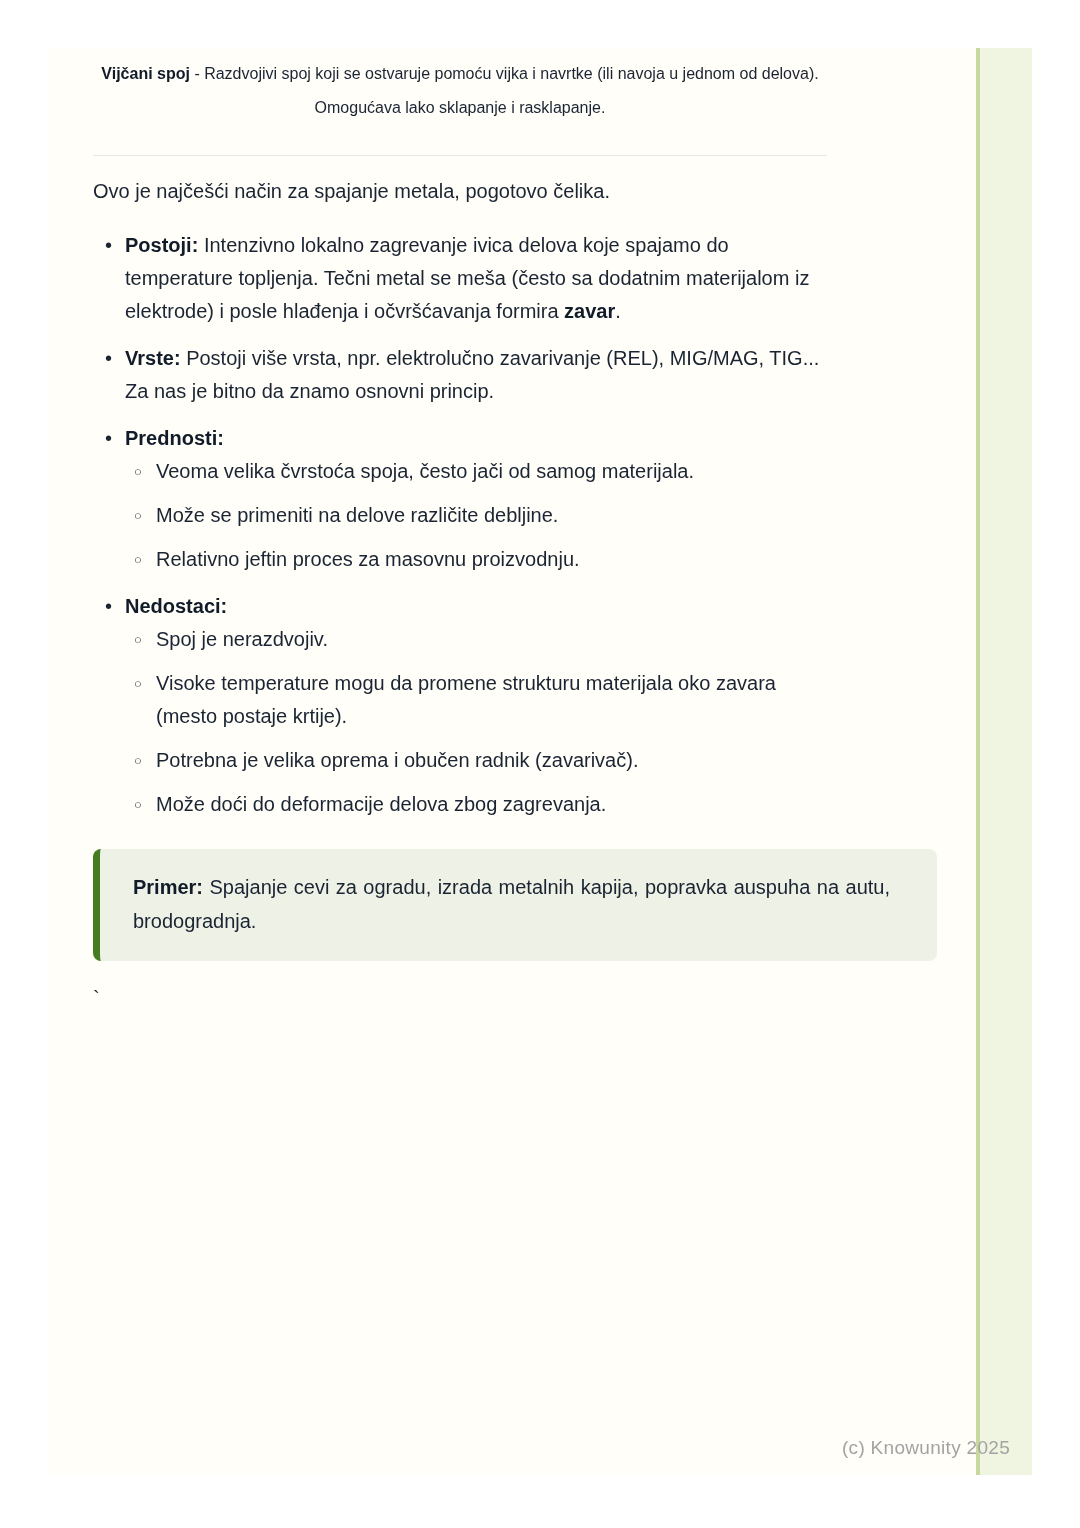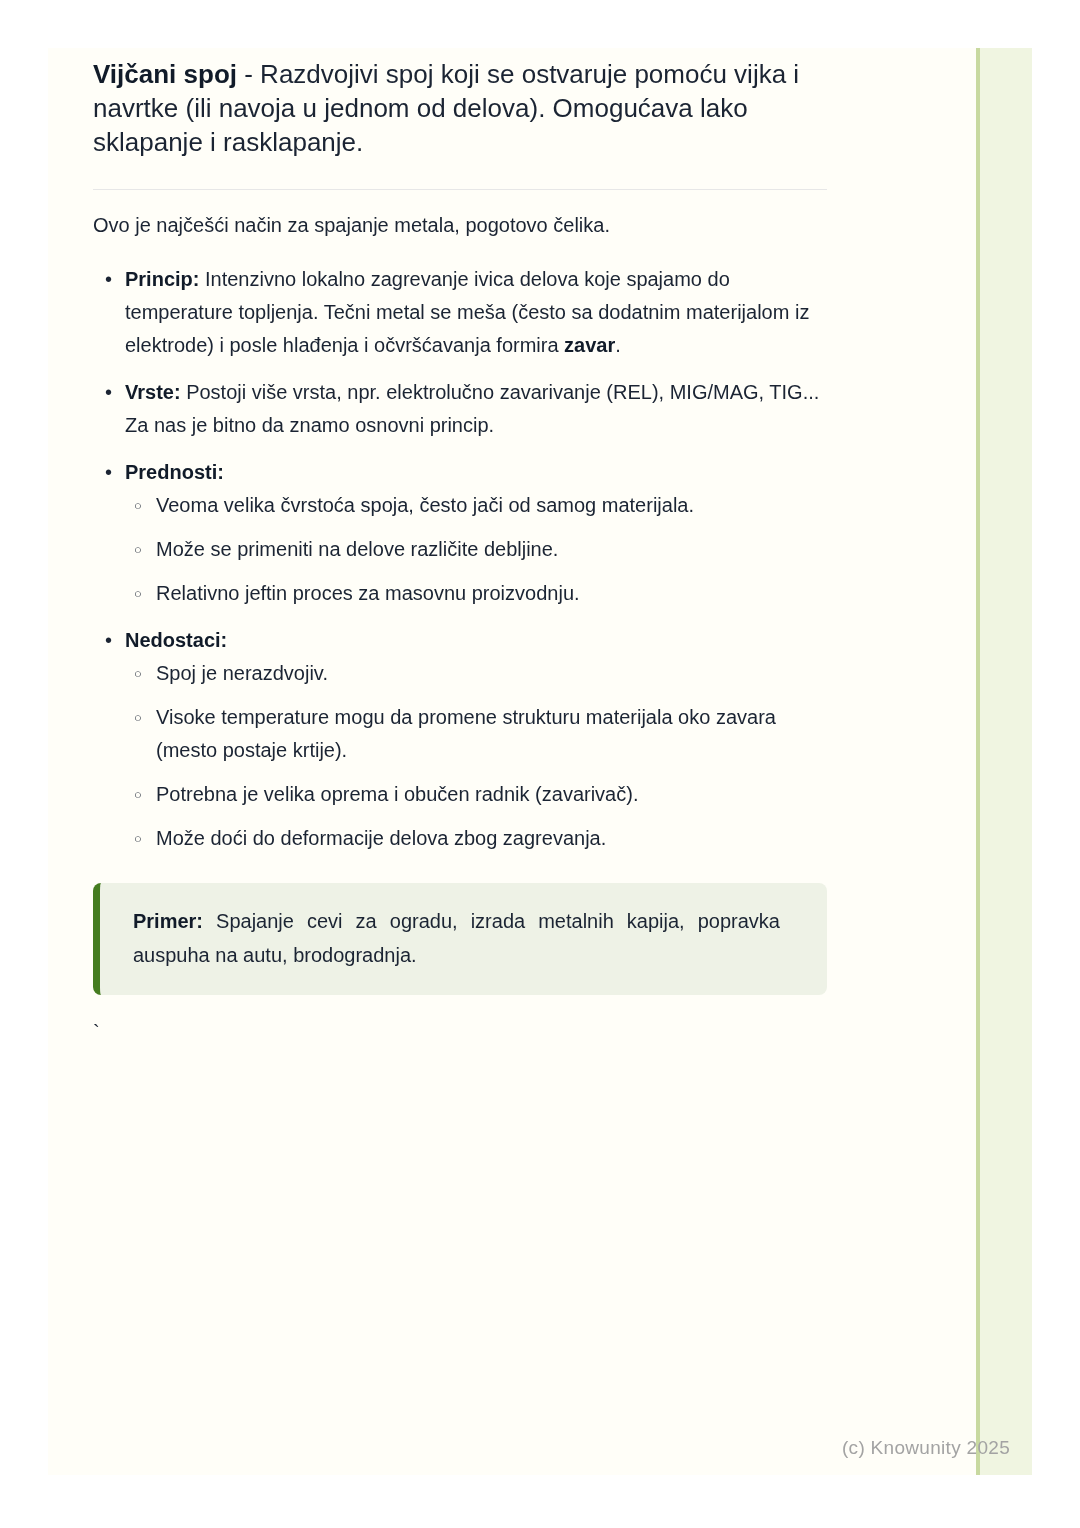--- a/index.html
+++ b/index.html
@@ -31,23 +31,24 @@
     height: 100%;
     background: #f0f5e1;
     border-left: 4px solid #c8d9a0;
   }
   .content {
     position: relative;
     margin-left: 45px;
     width: 734px;
   }
   .intro {
-    font-size: 26px;
+    font-size: 16px;
     line-height: 34px;
     margin: 9px 0 0 0;
+    text-align: center;
   }
   .divider {
     border: none;
     border-top: 1px solid #e7e7e7;
     margin: 30px 0 0 0;
     height: 0;
   }
   h1.title {
     font-size: 31px;
     line-height: 38px;
@@ -99,21 +100,21 @@
   .m2 {
     flex: 0 0 22px;
     margin-left: 9px;
     font-size: 13px;
     line-height: 33px;
   }
   .sub-body { flex: 1 1 auto; min-width: 0; }
   b, strong { font-weight: 700; color: #111b29; }
   .callout {
     box-sizing: border-box;
-    width: 734px;
+    width: 844px;
     margin-top: 28px;
     background: #eef2e6;
     border-left: 7px solid #457c20;
     border-radius: 8px;
     padding: 21px 47px 23px 33px;
   }
   .callout p {
     margin: 0;
     font-size: 20px;
     line-height: 34px;
@@ -145,21 +146,21 @@
     <hr class="divider">
 
 
 
     <p class="lead">Ovo je najčešći način za spajanje metala, pogotovo čelika.</p>
 
     <ul class="root">
 
       <li>
         <span class="m1">•</span>
-        <div class="li-body"><strong>Princip:</strong><span> Intenzivno lokalno zagrevanje ivica delova koje spajamo do temperature topljenja. Tečni metal se meša (često sa dodatnim materijalom iz elektrode) i posle hlađenja i očvršćavanja formira </span><strong>zavar</strong><span>.</span></div>
+        <div class="li-body"><strong>Postoji:</strong><span> Intenzivno lokalno zagrevanje ivica delova koje spajamo do temperature topljenja. Tečni metal se meša (često sa dodatnim materijalom iz elektrode) i posle hlađenja i očvršćavanja formira </span><strong>zavar</strong><span>.</span></div>
       </li>
 
       <li>
         <span class="m1">•</span>
         <div class="li-body"><strong>Vrste:</strong><span> Postoji više vrsta, npr. elektrolučno zavarivanje (REL), MIG/MAG, TIG... Za nas je bitno da znamo osnovni princip.</span></div>
       </li>
 
       <li>
         <span class="m1">•</span>
         <div class="li-body"><strong>Prednosti:</strong>

